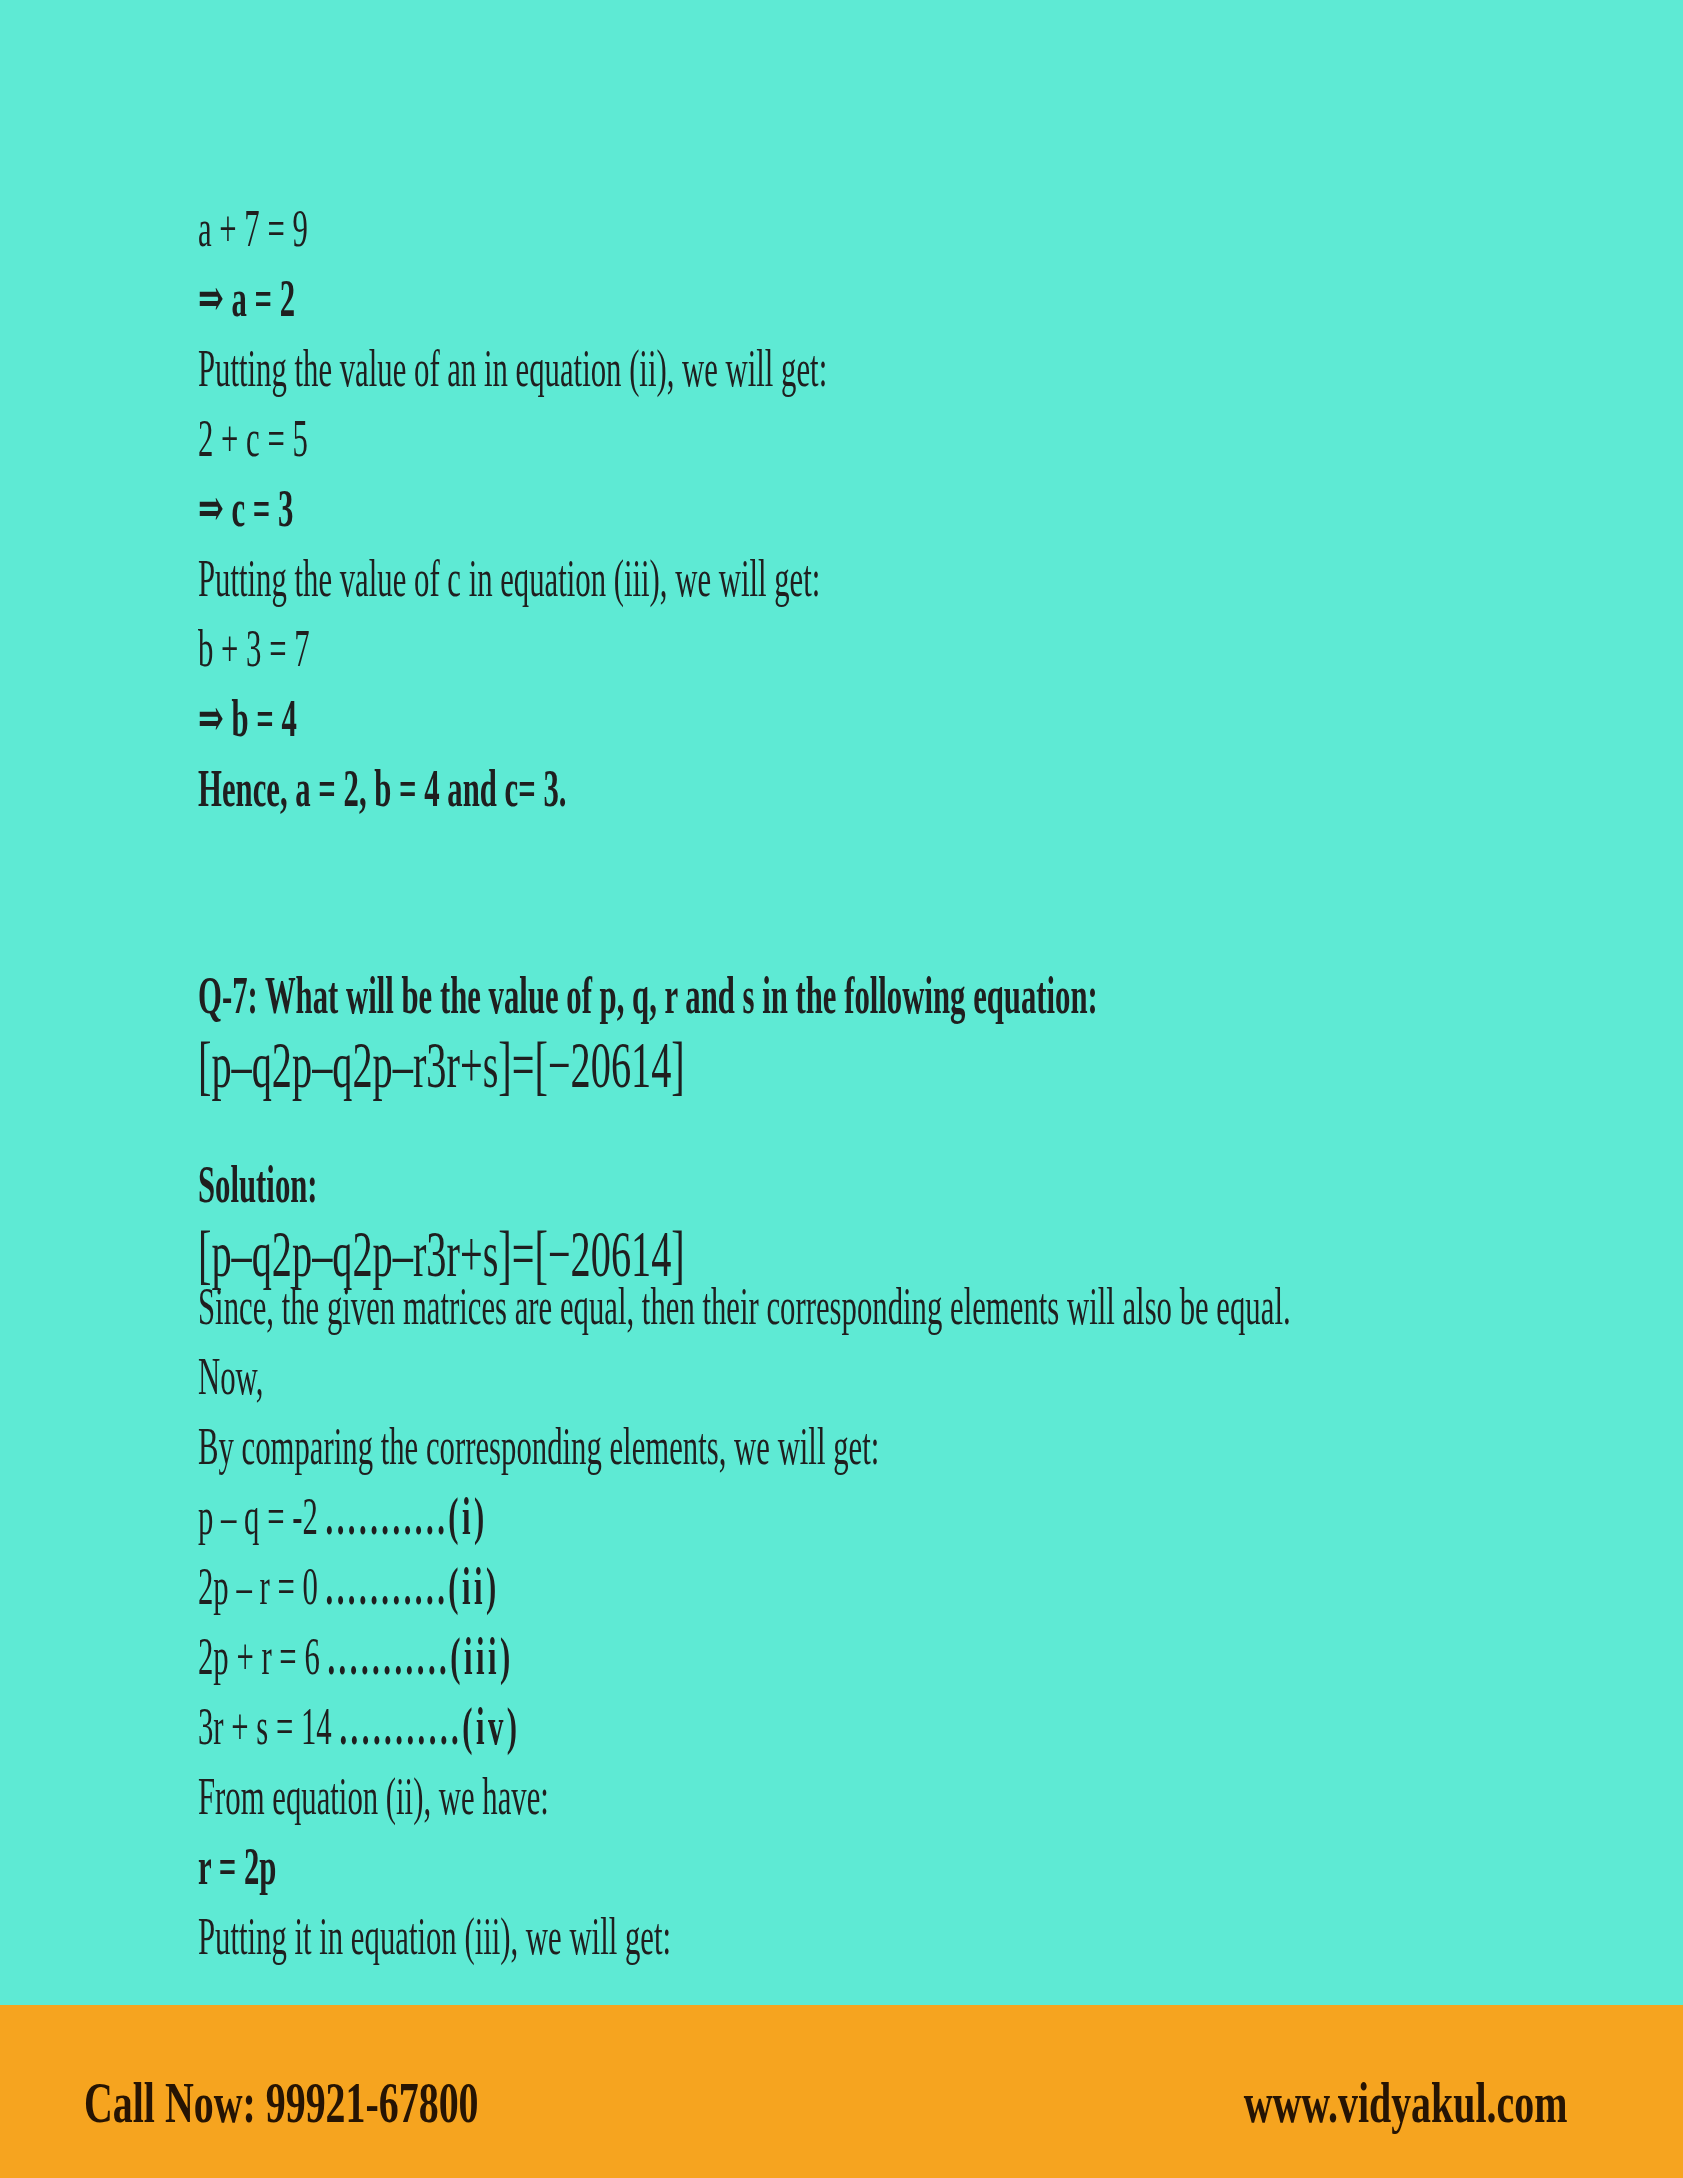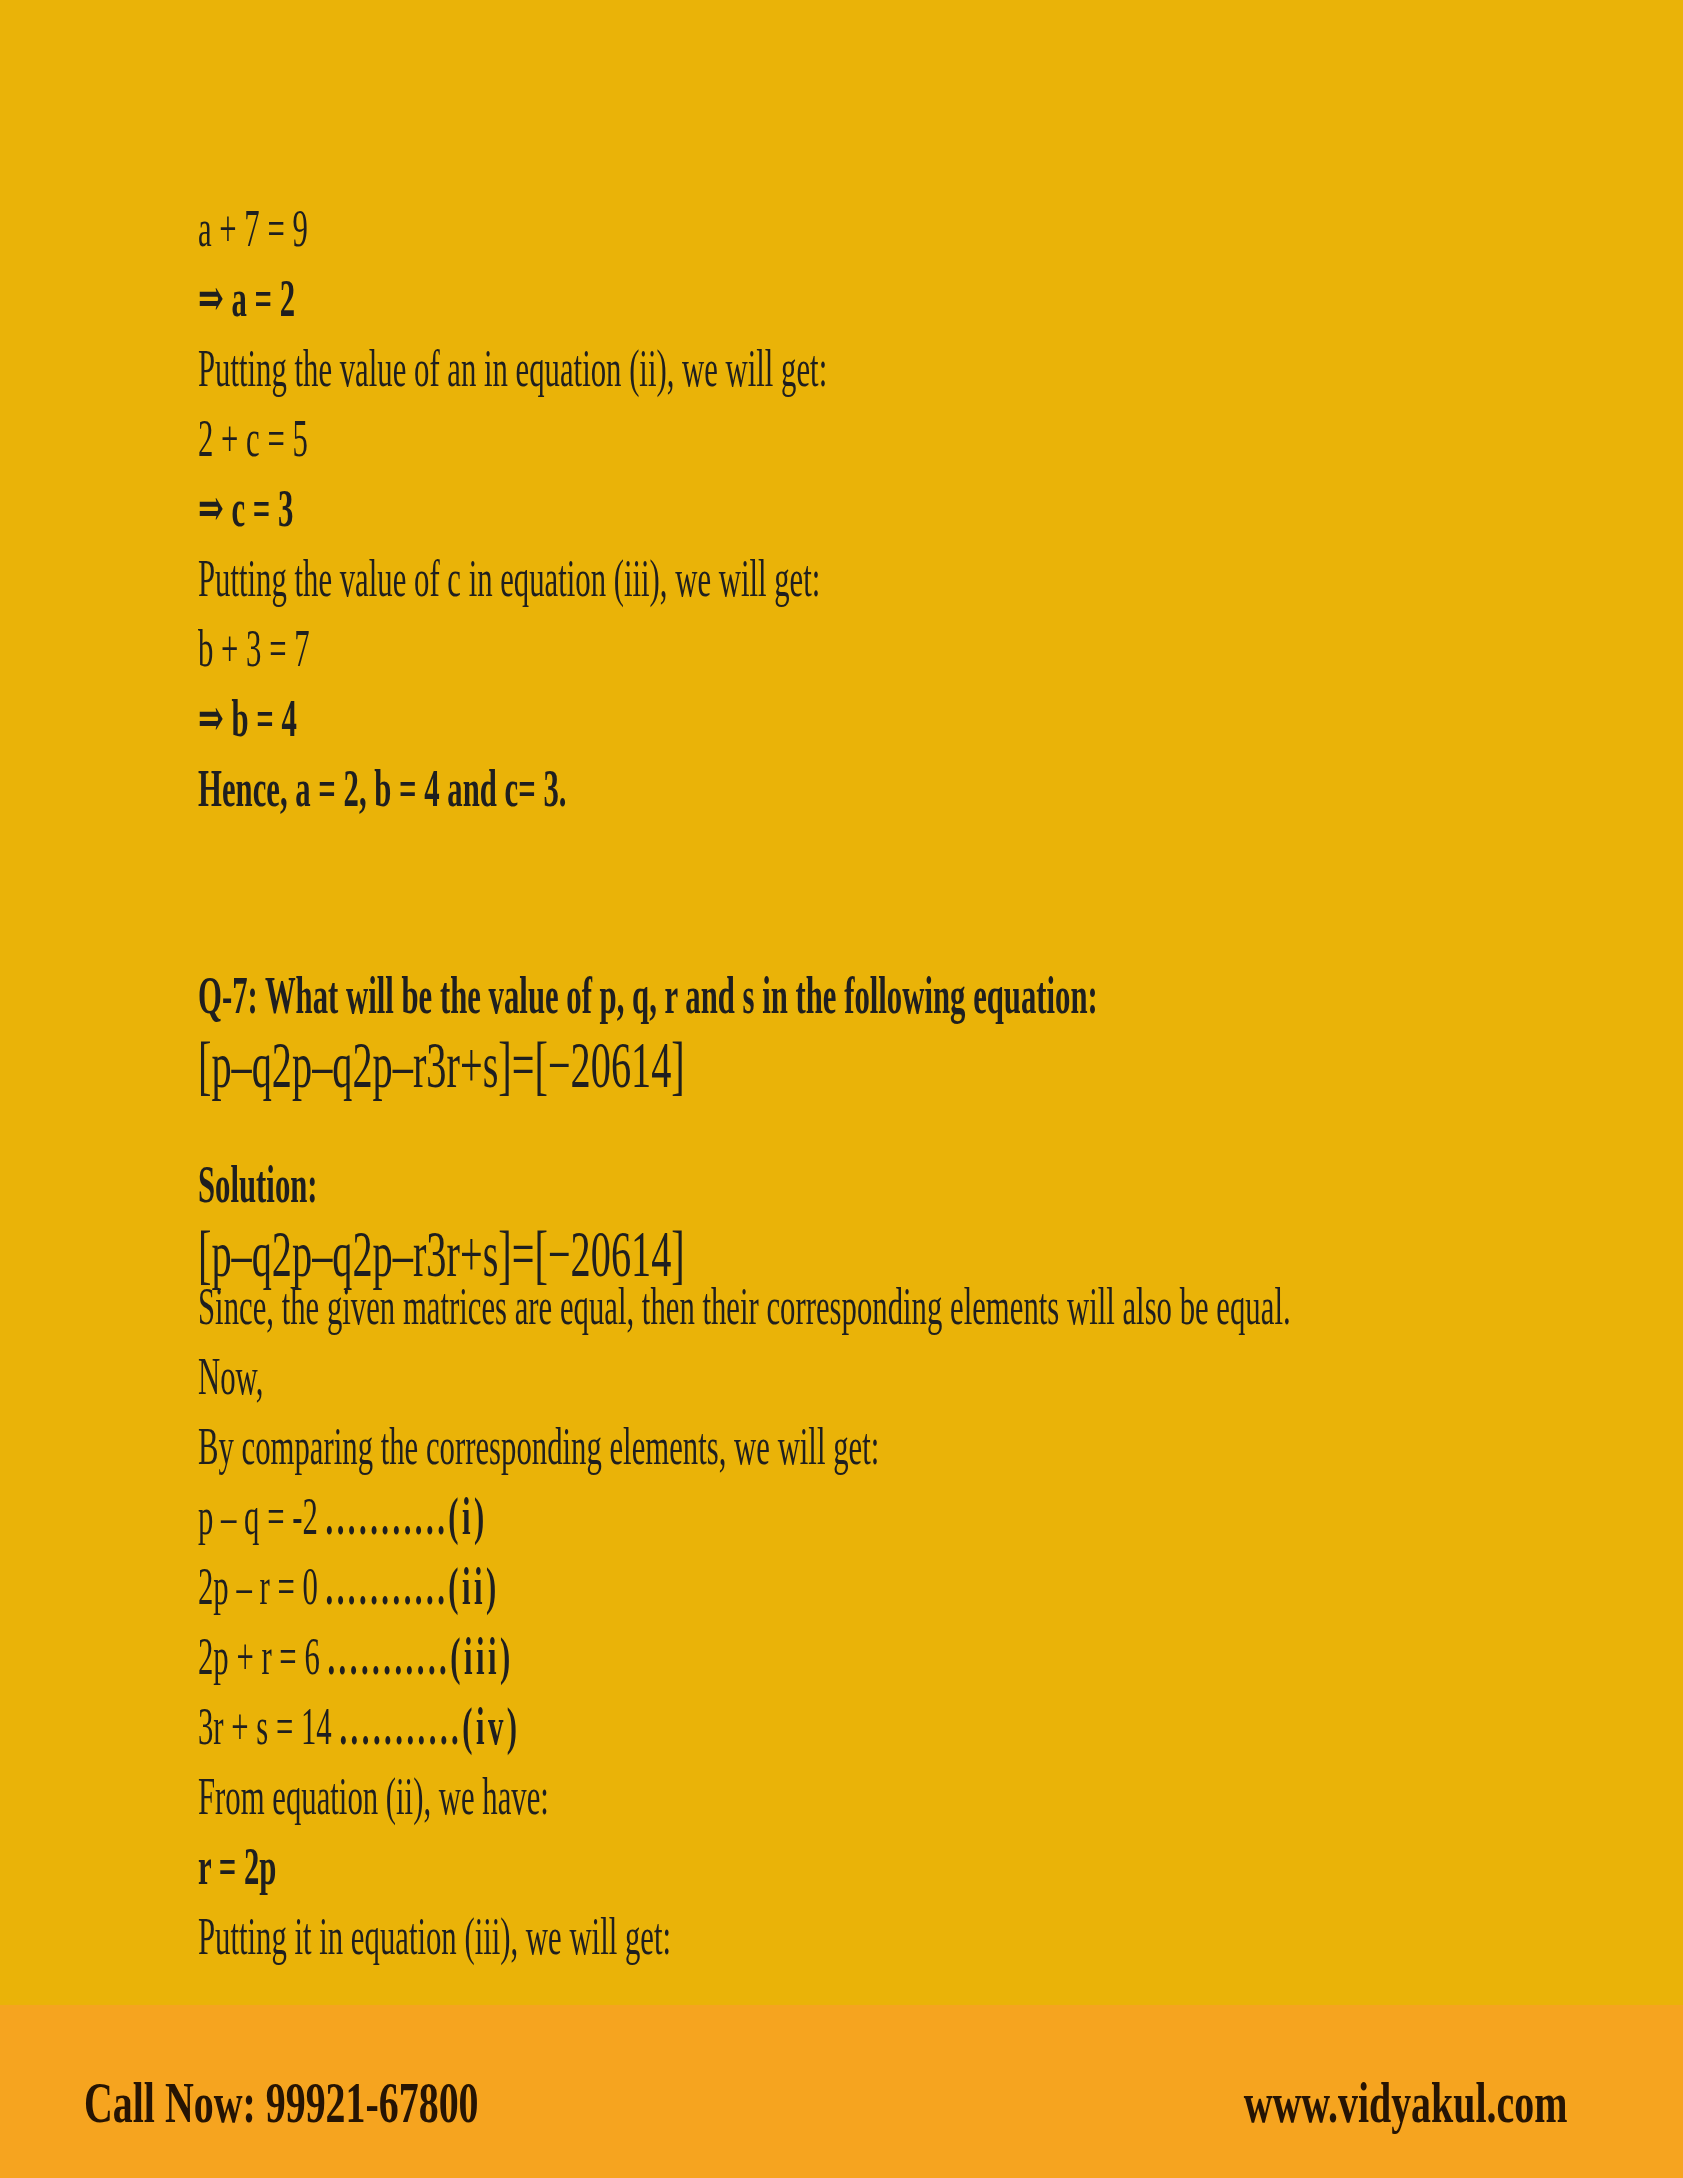--- a/index.html
+++ b/index.html
@@ -64,21 +64,21 @@
   }
   .footer-right {
     transform: scaleX(0.70);
     transform-origin: 100% 50%;
     white-space: nowrap;
   }
 </style>
 </head>
 <body>
 
-<div class="page" style="background: #eab308;">
+<div class="page" style="background: #5eead4;">
 
   <main class="doc" style="color: rgb(31, 31, 31);">
       <p class="line regular">a + 7 = 9</p>
       <p class="line bold">⇒ a = 2</p>
       <p class="line regular">Putting the value of an in equation (ii), we will get:</p>
       <p class="line regular">2 + c = 5</p>
       <p class="line bold">⇒ c = 3</p>
       <p class="line regular">Putting the value of c in equation (iii), we will get:</p>
       <p class="line regular">b + 3 = 7</p>
       <p class="line bold">⇒ b = 4</p>

